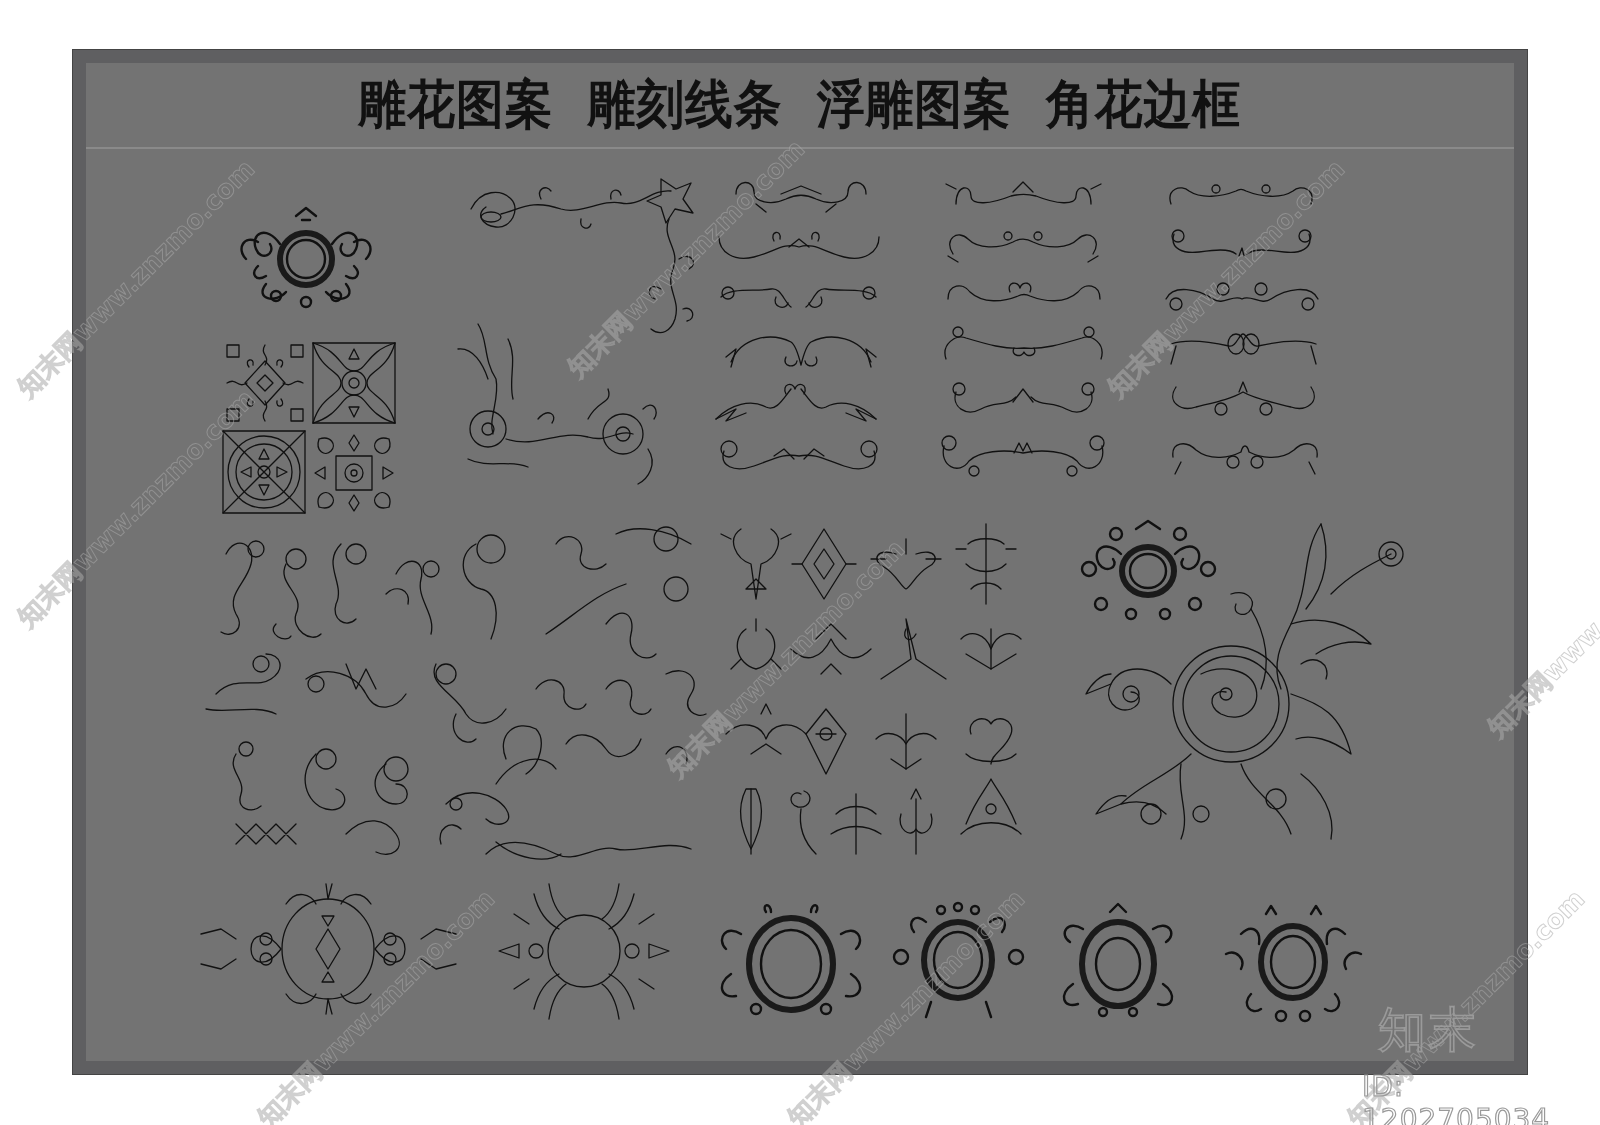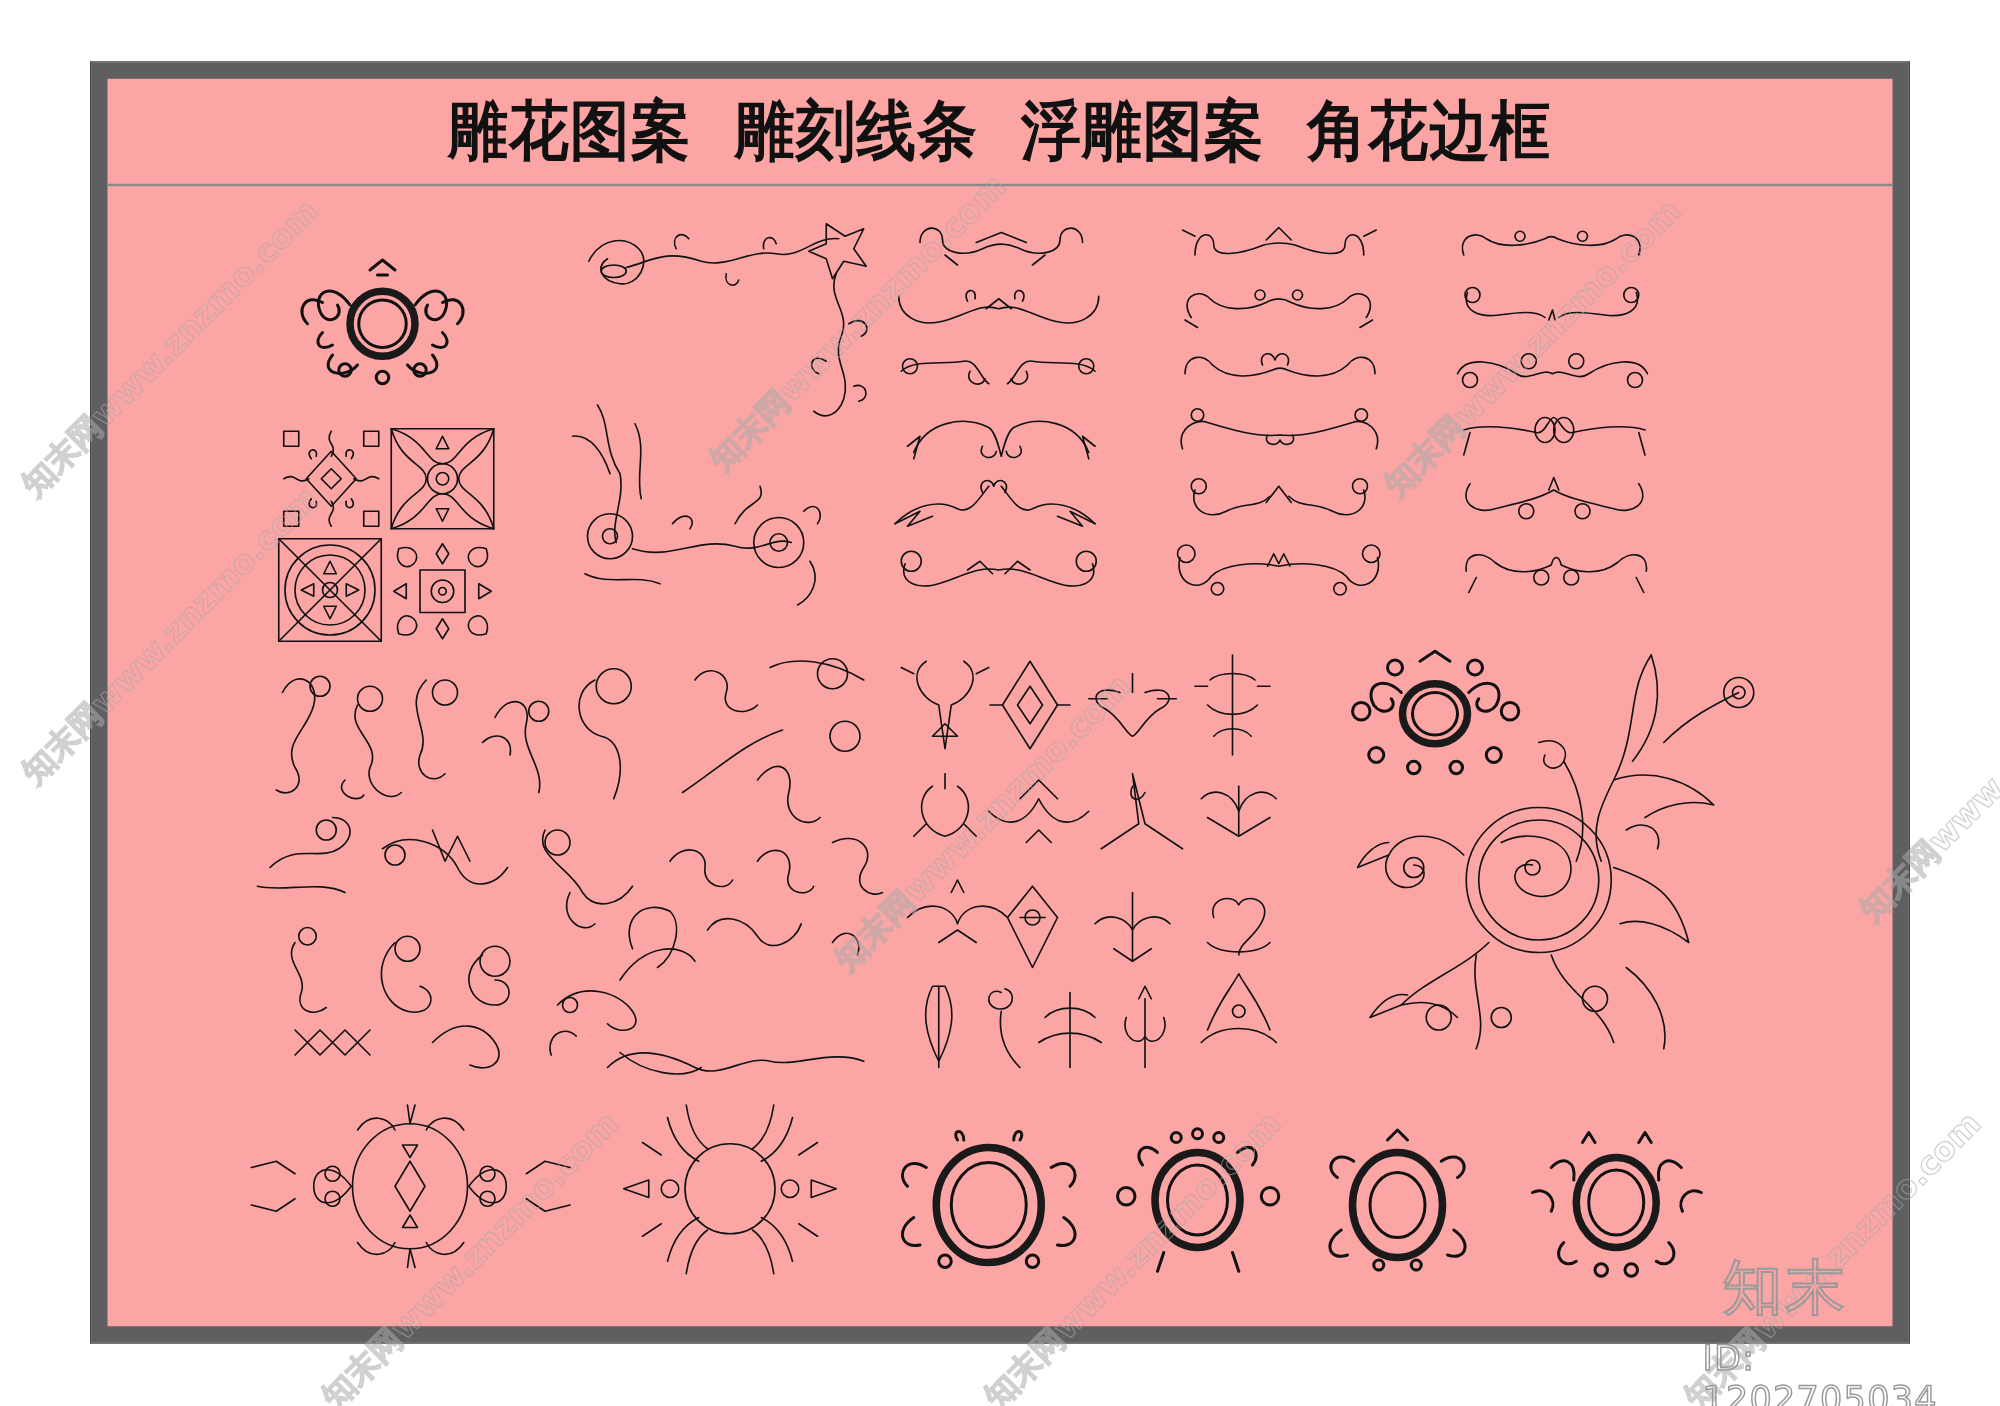--- a/index.html
+++ b/index.html
@@ -1,19 +1,19 @@
 <!DOCTYPE html>
 <html><head>
 <meta charset="utf-8">
 <style>
   html, body { margin:0; padding:0; background:#ffffff; }
   body { width:1600px; height:1125px; position:relative; overflow:hidden;
          font-family:"DejaVu Sans", sans-serif; }
   .sheet { position:absolute; left:73px; top:50px; width:1454px; height:1024px;
-           box-sizing:border-box; border:13px solid #5f5f61; background:#fca5a5;
+           box-sizing:border-box; border:13px solid #5f5f61; background:#737373;
            outline:1px solid #444; }
   .title-bar { position:absolute; left:0; top:0; right:0; height:84px;
                border-bottom:2px solid #8a8a8a; display:flex; align-items:center; justify-content:center; }
   .title { font-size:52px; font-weight:bold; color:#111; letter-spacing:1px; white-space:nowrap;
            transform:scaleX(0.92); word-spacing:18px; font-family:"DejaVu Sans", sans-serif; }
   .content { position:absolute; left:0; top:86px; right:0; bottom:0; }
   .orn { position:absolute; }
   .orn svg { width:100%; height:100%; display:block; overflow:visible; }
   .orn svg * { fill:none; stroke:#111; stroke-width:1.3; stroke-linecap:round; stroke-linejoin:round; }
   .orn .bold * { stroke-width:2.4; }

